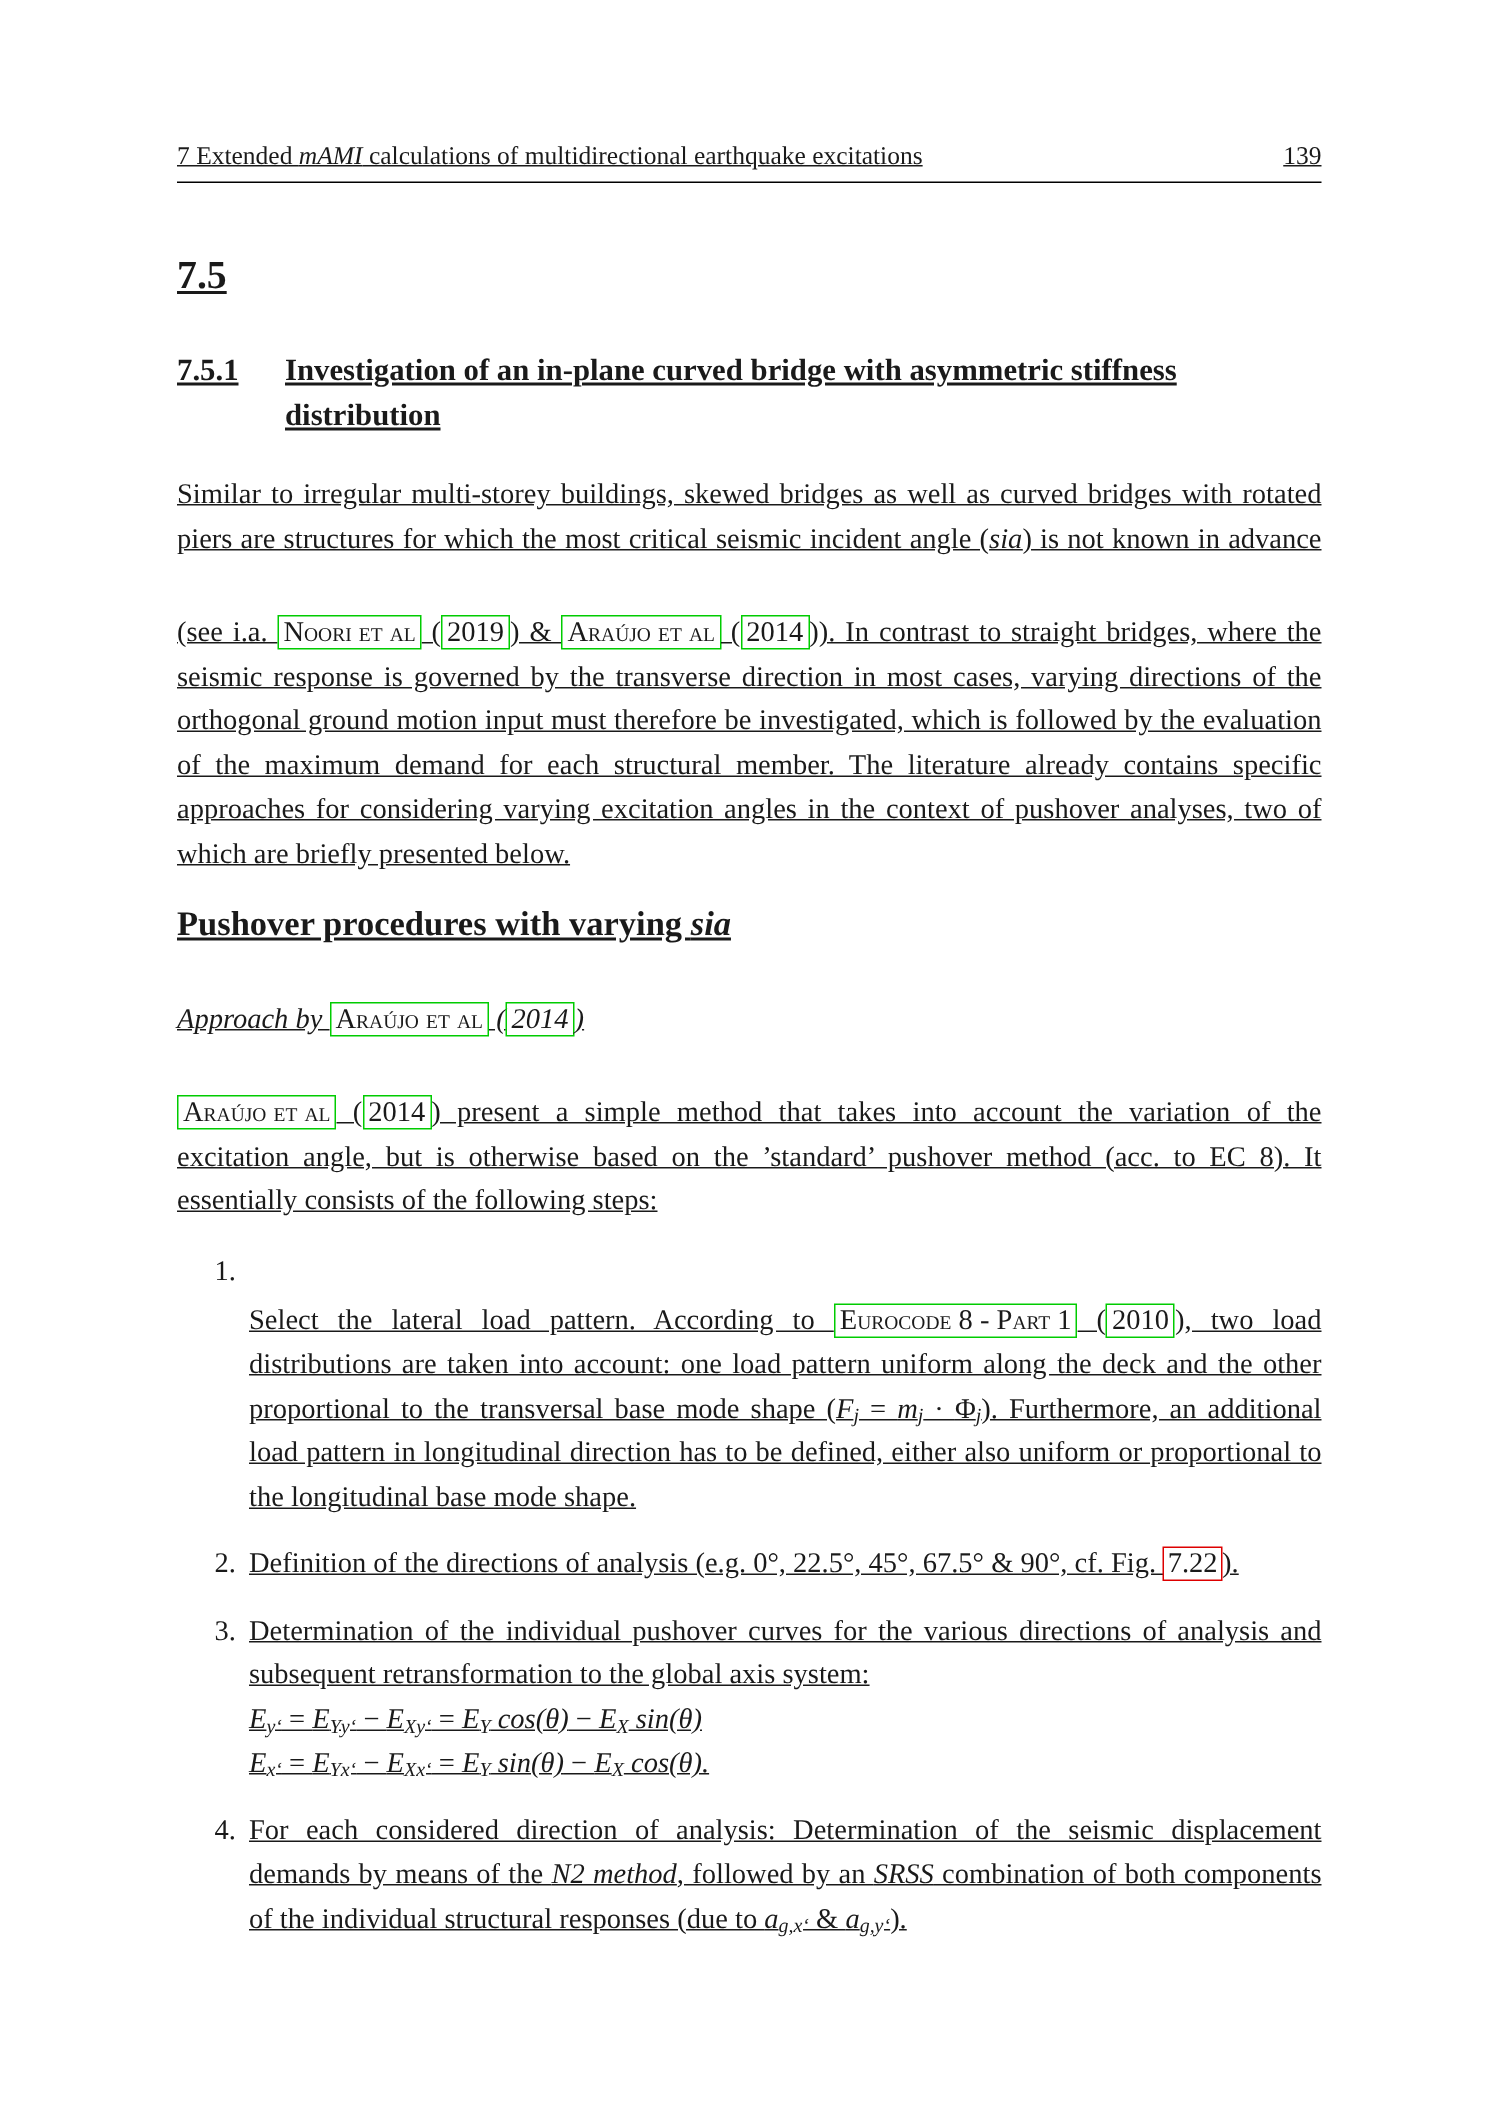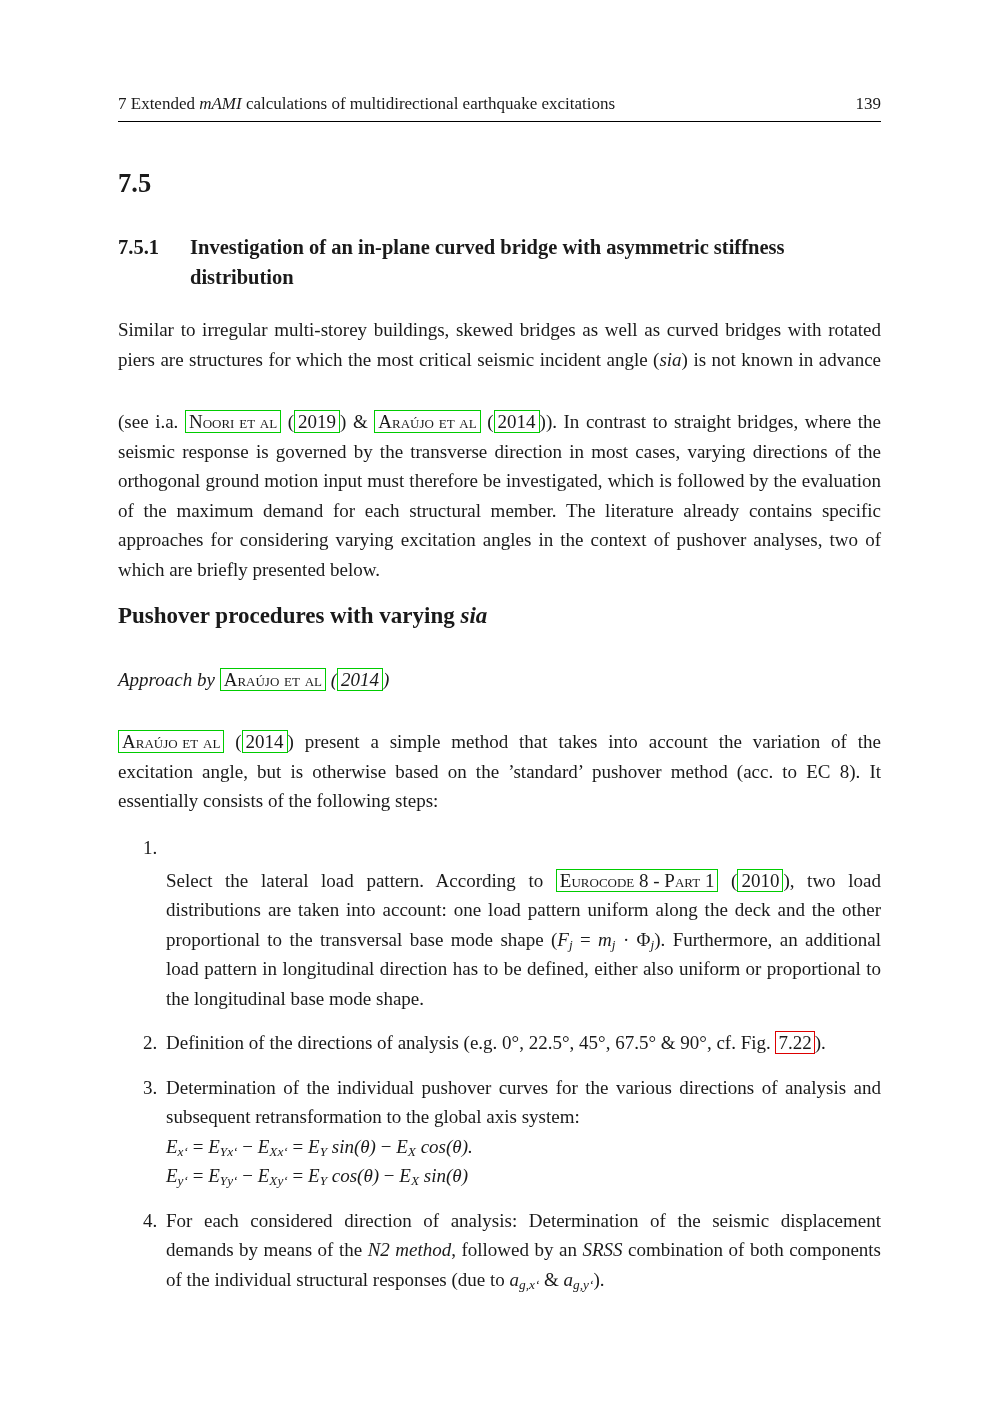--- a/index.html
+++ b/index.html
@@ -8,21 +8,21 @@
   }
   * { box-sizing: border-box; }
   html, body { margin: 0; padding: 0; }
   body {
     width: 1000px; height: 1414px;
     background: #ffffff;
     color: #1a1a1a;
     font-family: "Liberation Serif", serif;
     overflow: hidden;
   }
-  .page { position: relative; width: 1000px; height: 1062px; }
+  .page { position: relative; width: 1000px; height: 1062px; text-decoration: underline; }
   .frame { padding: 93px 119px 0 118px; }
 
   
   .running-header {
     display: flex; justify-content: space-between; align-items: baseline;
     font-size: 17px; line-height: 1.25;
     border-bottom: 1px solid #000;
     padding-bottom: 7px;
   }
   .running-header i { font-style: italic; }
@@ -147,22 +147,22 @@
       </div>
 
       <div class="step">
         <span class="step-num">2.</span>
         <span>Definition of the directions of analysis (e.g. 0°, 22.5°, 45°, 67.5° &amp; 90°, cf. Fig. </span><span class="fig-box">7.22</span><span>).</span>
       </div>
 
       <div class="step">
         <span class="step-num">3.</span>
         <span>Determination of the individual pushover curves for the various directions of analysis and subsequent retransformation to the global axis system:</span>
+        <div class="equation"><i>E</i><sub>y‘</sub><span> = </span><i>E</i><sub>Yy‘</sub><span> − </span><i>E</i><sub>Xy‘</sub><span> = </span><i>E</i><sub>Y</sub><i> cos(θ)</i><span> − </span><i>E</i><sub>X</sub><i> sin(θ)</i></div>
         <div class="equation"><i>E</i><sub>x‘</sub><span> = </span><i>E</i><sub>Yx‘</sub><span> − </span><i>E</i><sub>Xx‘</sub><span> = </span><i>E</i><sub>Y</sub><i> sin(θ)</i><span> − </span><i>E</i><sub>X</sub><i> cos(θ).</i></div>
-        <div class="equation"><i>E</i><sub>y‘</sub><span> = </span><i>E</i><sub>Yy‘</sub><span> − </span><i>E</i><sub>Xy‘</sub><span> = </span><i>E</i><sub>Y</sub><i> cos(θ)</i><span> − </span><i>E</i><sub>X</sub><i> sin(θ)</i></div>
       </div>
 
       <div class="step">
         <span class="step-num">4.</span>
         <span>For each considered direction of analysis: Determination of the seismic displacement demands by means of the </span><i>N2 method</i><span>, followed by an </span><i>SRSS</i><span> combination of both components of the individual structural responses (due to </span><span class="math"><i>a</i><sub>g,x‘</sub><span> &amp; </span><i>a</i><sub>g,y‘</sub></span><span>).</span>
       </div>
 
     </div>
   </div>
 </div>

